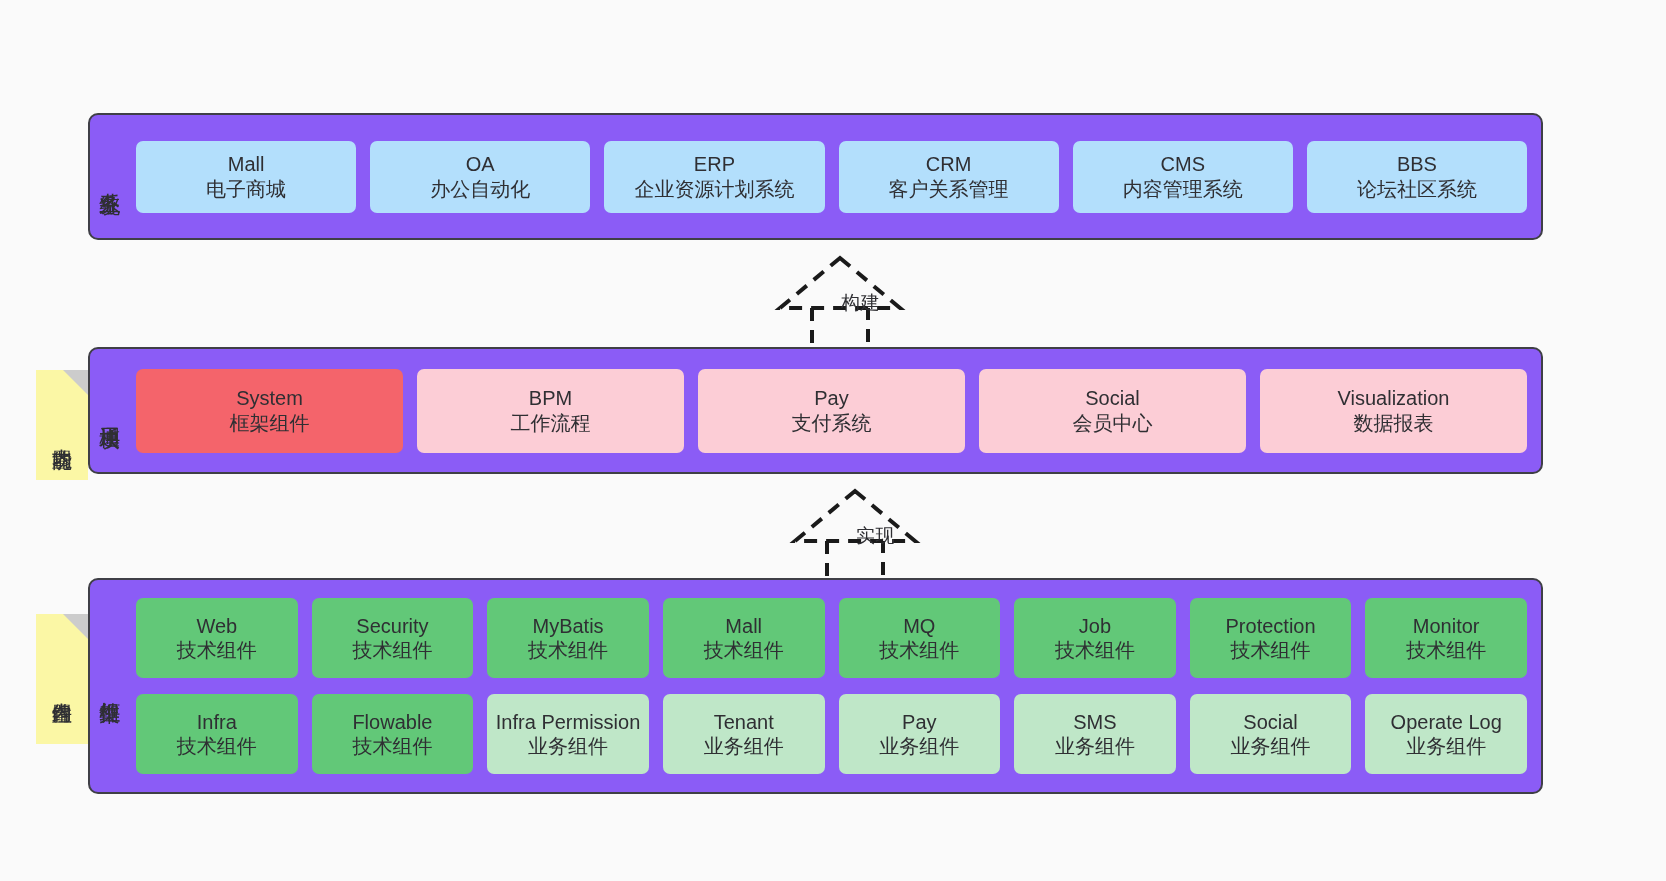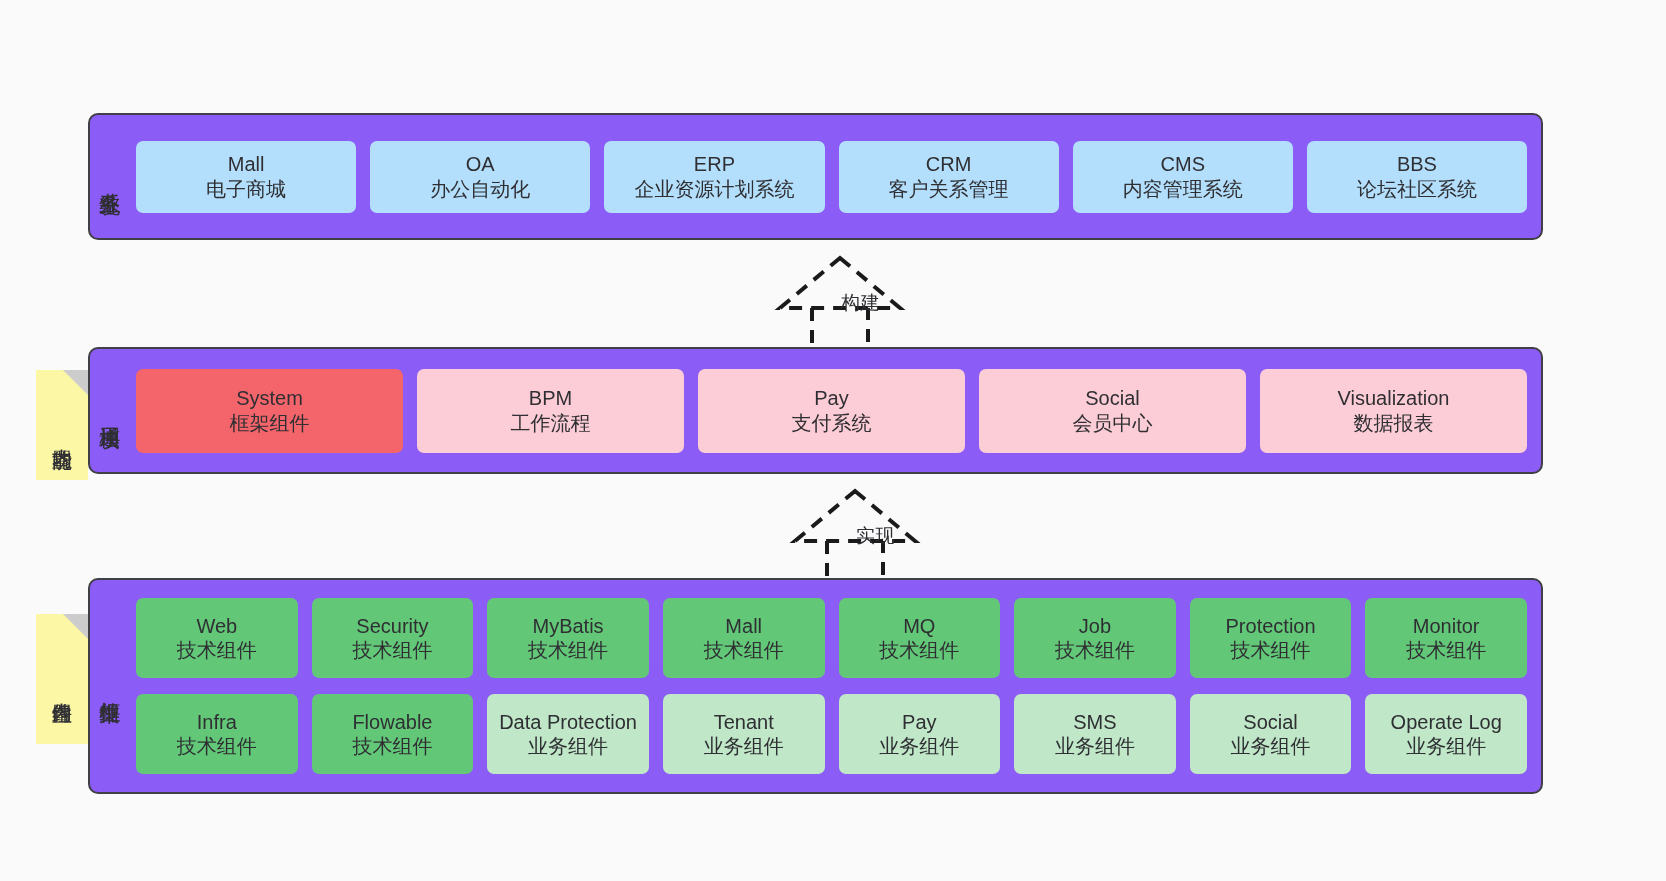--- a/index.html
+++ b/index.html
@@ -283,21 +283,21 @@
       <div class="row">
         <div class="cell c-green">
           <span class="l1">Infra</span>
           <span class="l2">技术组件</span>
         </div>
         <div class="cell c-green">
           <span class="l1">Flowable</span>
           <span class="l2">技术组件</span>
         </div>
         <div class="cell c-lightgreen">
-          <span class="l1">Data Protection</span>
+          <span class="l1">Infra Permission</span>
           <span class="l2">业务组件</span>
         </div>
         <div class="cell c-lightgreen">
           <span class="l1">Tenant</span>
           <span class="l2">业务组件</span>
         </div>
         <div class="cell c-lightgreen">
           <span class="l1">Pay</span>
           <span class="l2">业务组件</span>
         </div>

